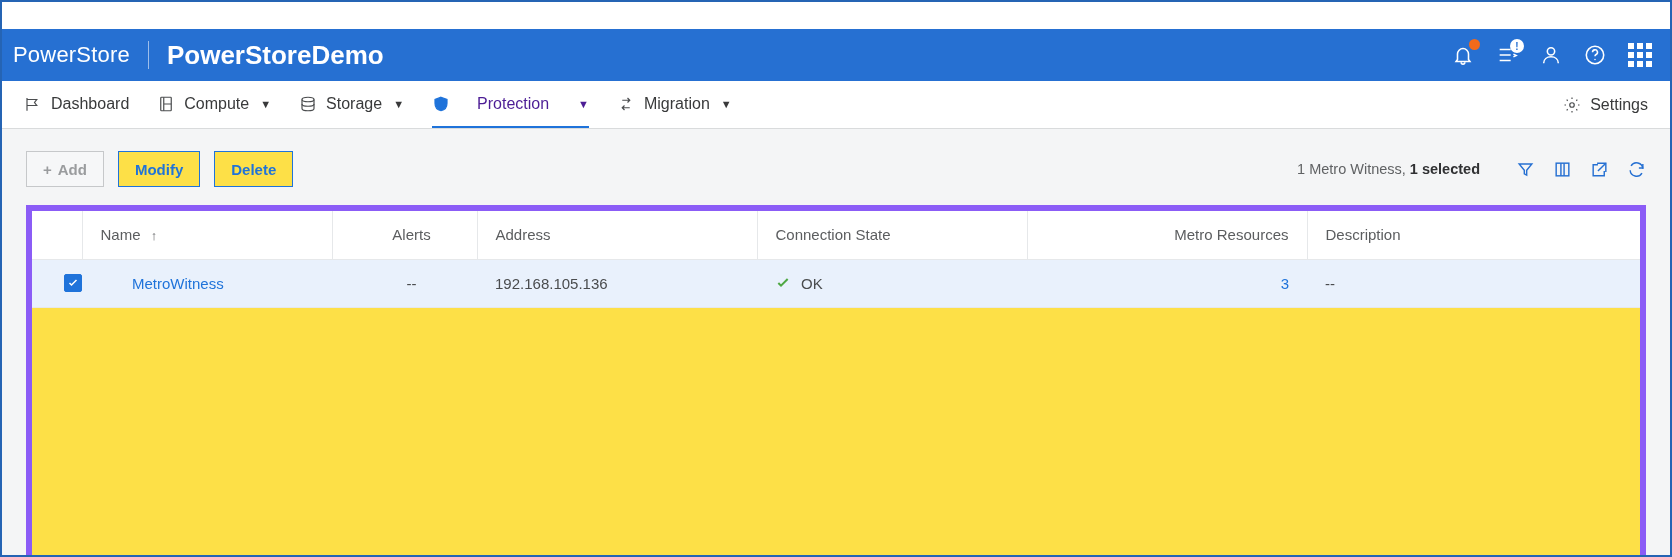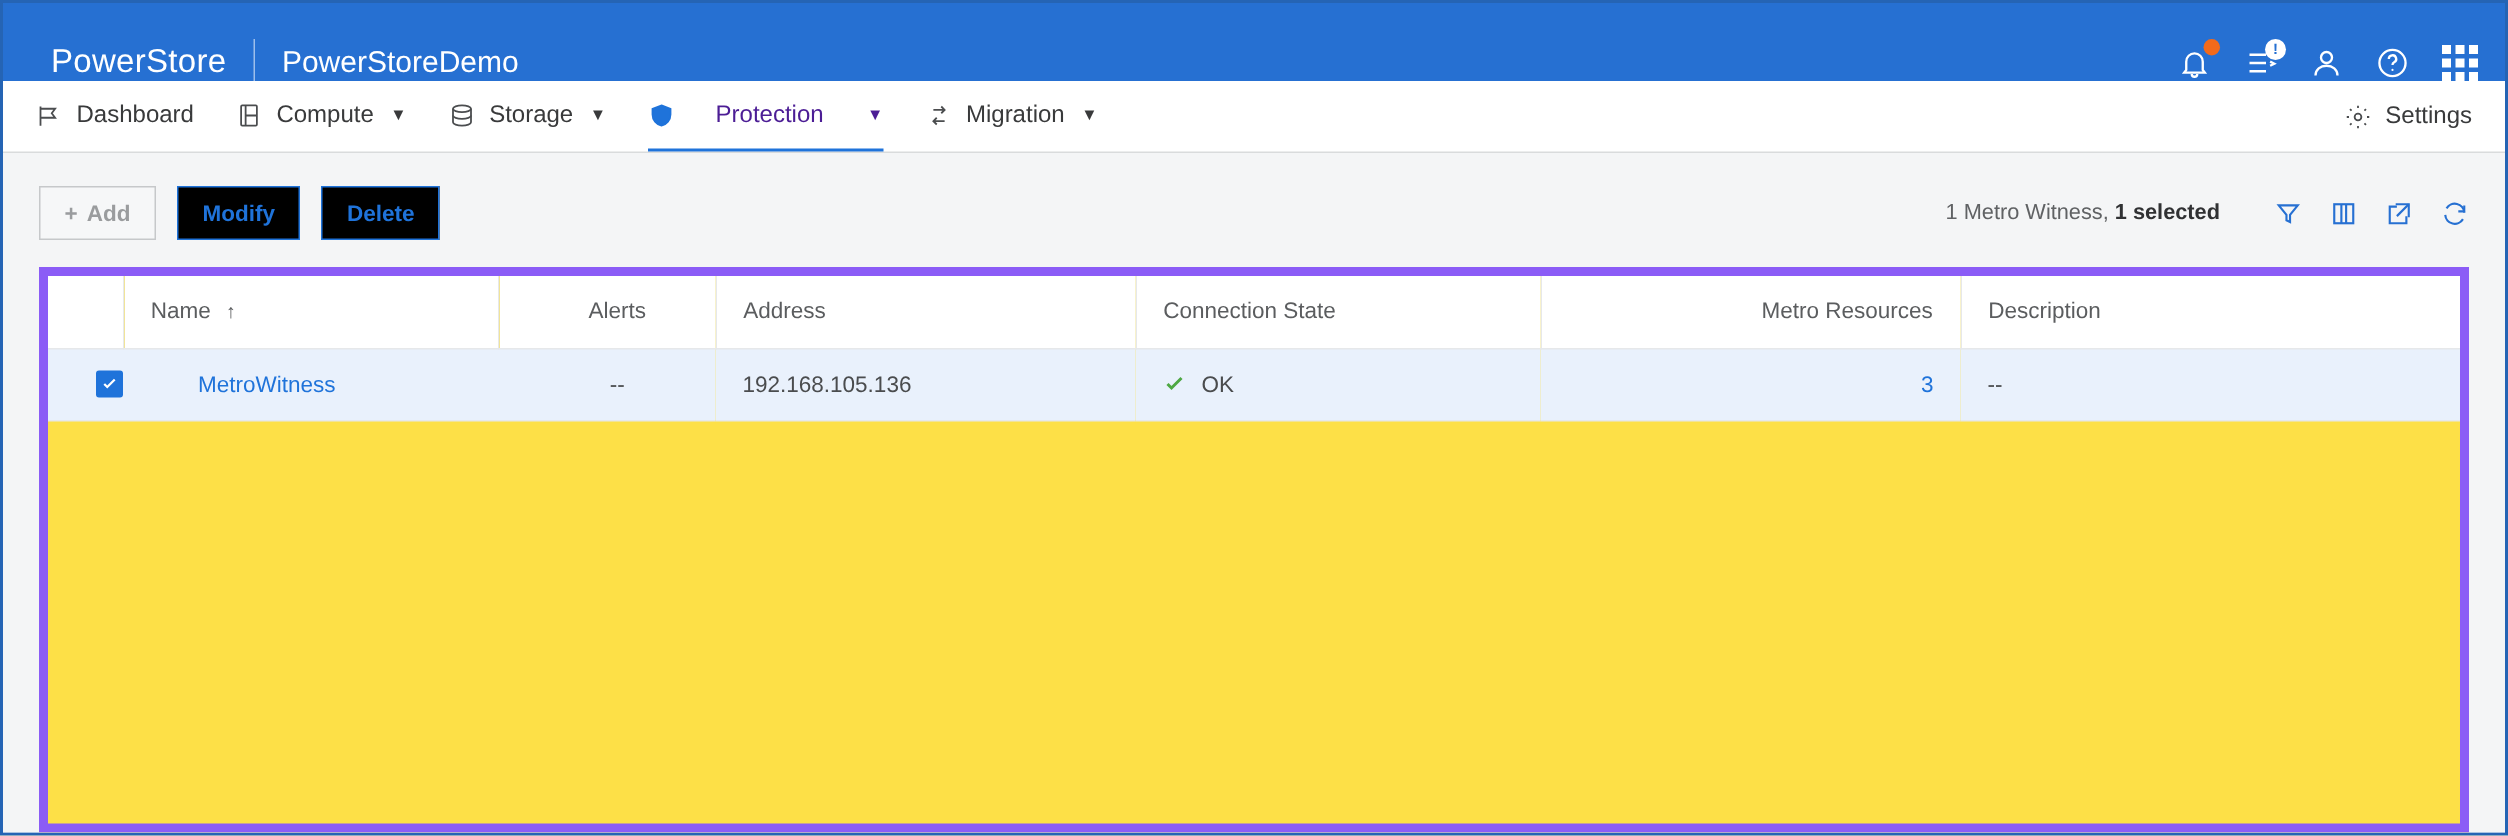--- a/index.html
+++ b/index.html
@@ -5,26 +5,27 @@
   * { box-sizing: border-box; margin: 0; padding: 0; }
   html, body { width: 1672px; height: 557px; font-family: "Segoe UI", Arial, sans-serif; overflow: hidden; background:#fff; }
   body { border: 2px solid #2564b4; }
 
   
   .banner {
     height: 52px;
     background: #2670d2;
     color: #fff;
     display: flex;
-    align-items: flex-end;
-    padding: 0 18px 0 32px;
+    align-items: center;
+    padding: 0 18px 0 11px;
+    margin-top: 27px;
   }
   .banner .logo { font-size: 22px; font-weight: 400; letter-spacing: .2px; }
   .banner .divider { width:1px; height:28px; background: rgba(255,255,255,.55); margin: 0 18px; }
-  .banner .cluster { font-size: 20px; font-weight: 400; }
+  .banner .cluster { font-size: 26px; font-weight: 700; }
   .banner .spacer { flex:1; }
   .banner-icons { display:flex; align-items:center; gap:22px; }
   .banner-icons svg { width:22px; height:22px; stroke:#fff; fill:none; stroke-width:1.7; }
   .icon-wrap { position:relative; display:flex; align-items:center; cursor:pointer; }
   .badge { position:absolute; top:-5px; right:-6px; width:11px; height:11px; border-radius:50%; }
   .badge.orange { background:#f26a1b; }
   .badge.info { background:#fff; width:14px; height:14px; display:flex; align-items:center; justify-content:center; }
   .badge.info:after { content:"!"; color:#2670d2; font-size:10px; font-weight:700; }
   .apps-grid { display:grid; grid-template-columns:repeat(3,6px); grid-template-rows:repeat(3,6px); gap:3px; }
   .apps-grid span { background:#fff; width:6px; height:6px; }
@@ -53,21 +54,21 @@
   .page {
     background:#f4f5f6;
     height: calc(100% - 52px - 48px);
     padding: 22px 24px 0 24px;
     display:flex; flex-direction:column;
   }
   .page-title { font-size:30px; font-weight:350; color:#4a4c4d; margin-bottom:22px; }
 
   .action-row { display:flex; align-items:center; gap:14px; margin-bottom:18px; }
   .btn {
-    height:36px; padding:0 16px; font-size:15px; background:#000000;
+    height:36px; padding:0 16px; font-size:15px; background:#fde047;
     border:1px solid #1f73da; color:#1f73da; font-weight:600;
     display:flex; align-items:center; gap:6px; cursor:pointer;
   }
   .btn.disabled { border-color:#c6c8ca; color:#9a9c9e; background:#f6f7f8; cursor:default; }
   .action-row .spacer { flex:1; }
   .status-text { font-size:14.5px; color:#606264; }
   .status-text .strong { font-weight:600; color:#303133; }
 
   .toolbar-icons { display:flex; align-items:center; gap:18px; margin-left:22px; }
   .toolbar-icons svg { width:19px; height:19px; stroke:#2670d2; fill:none; stroke-width:1.8; cursor:pointer;}

